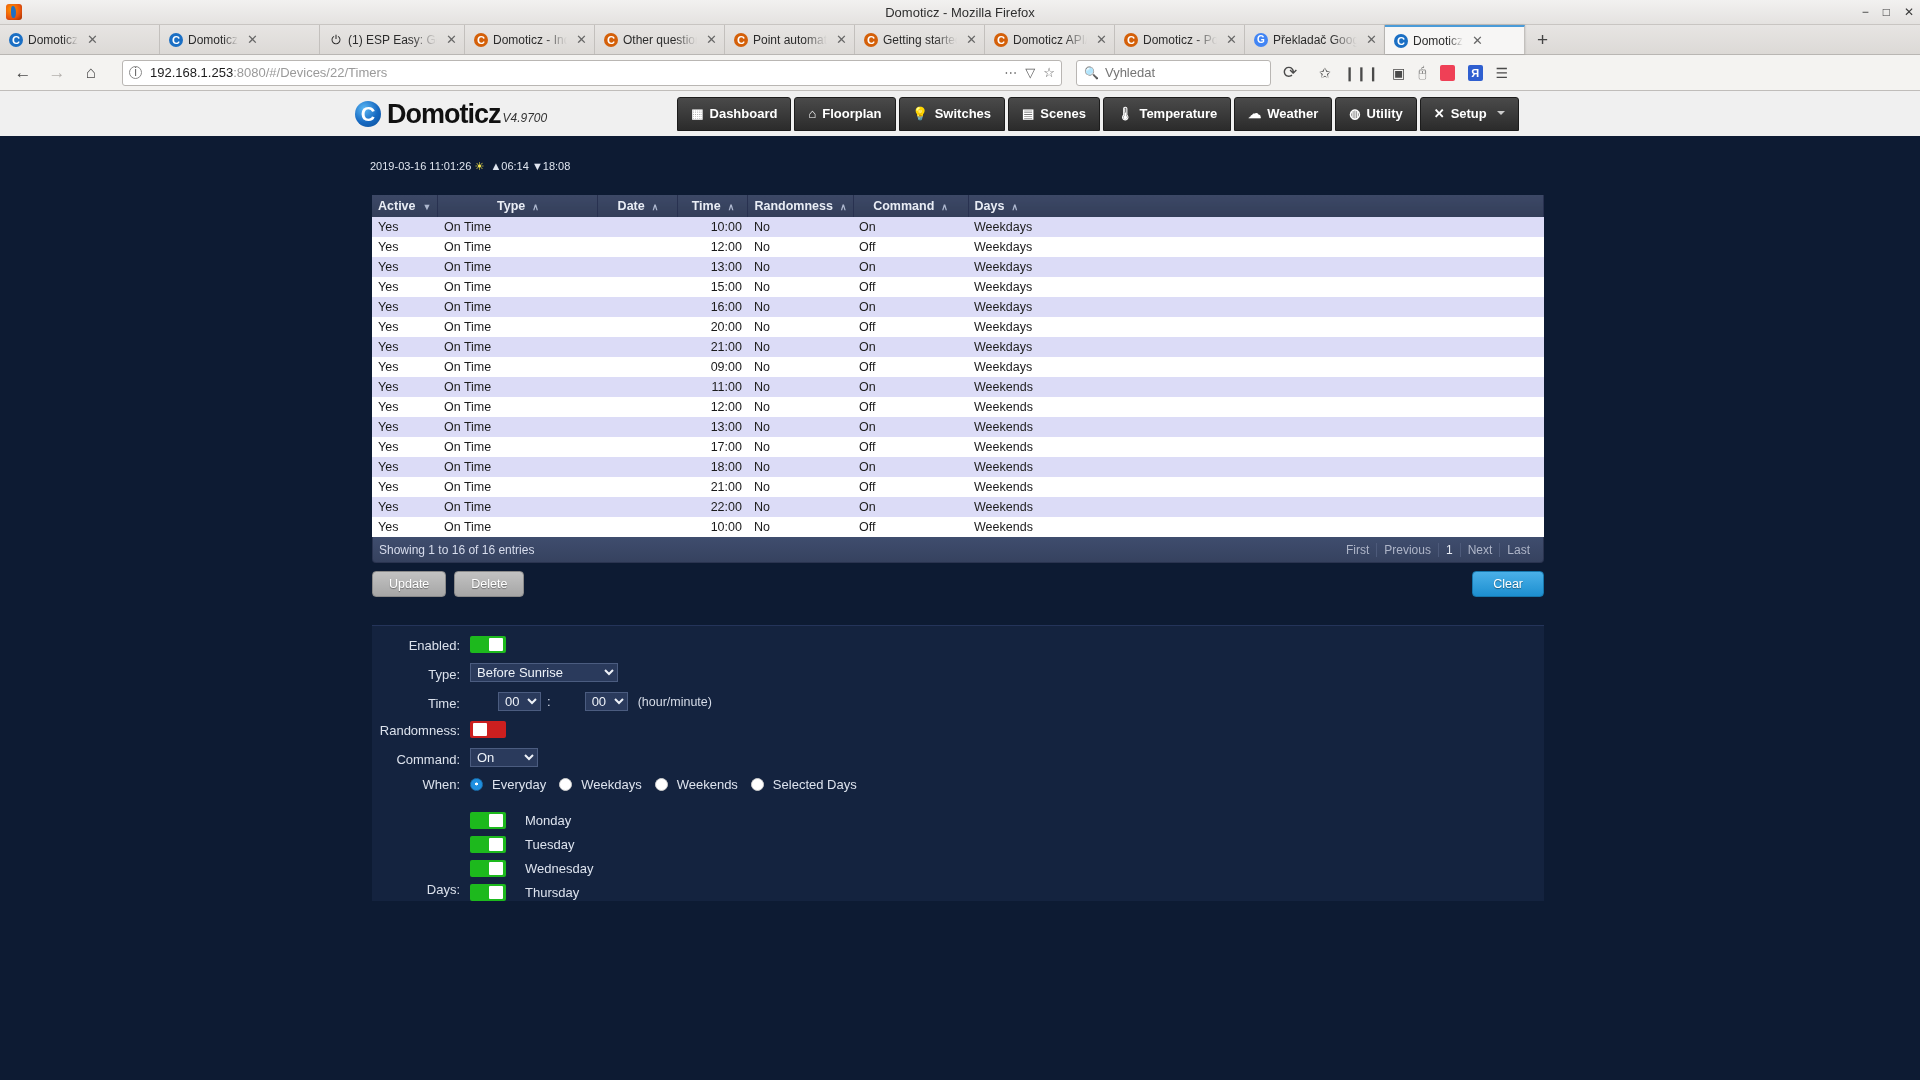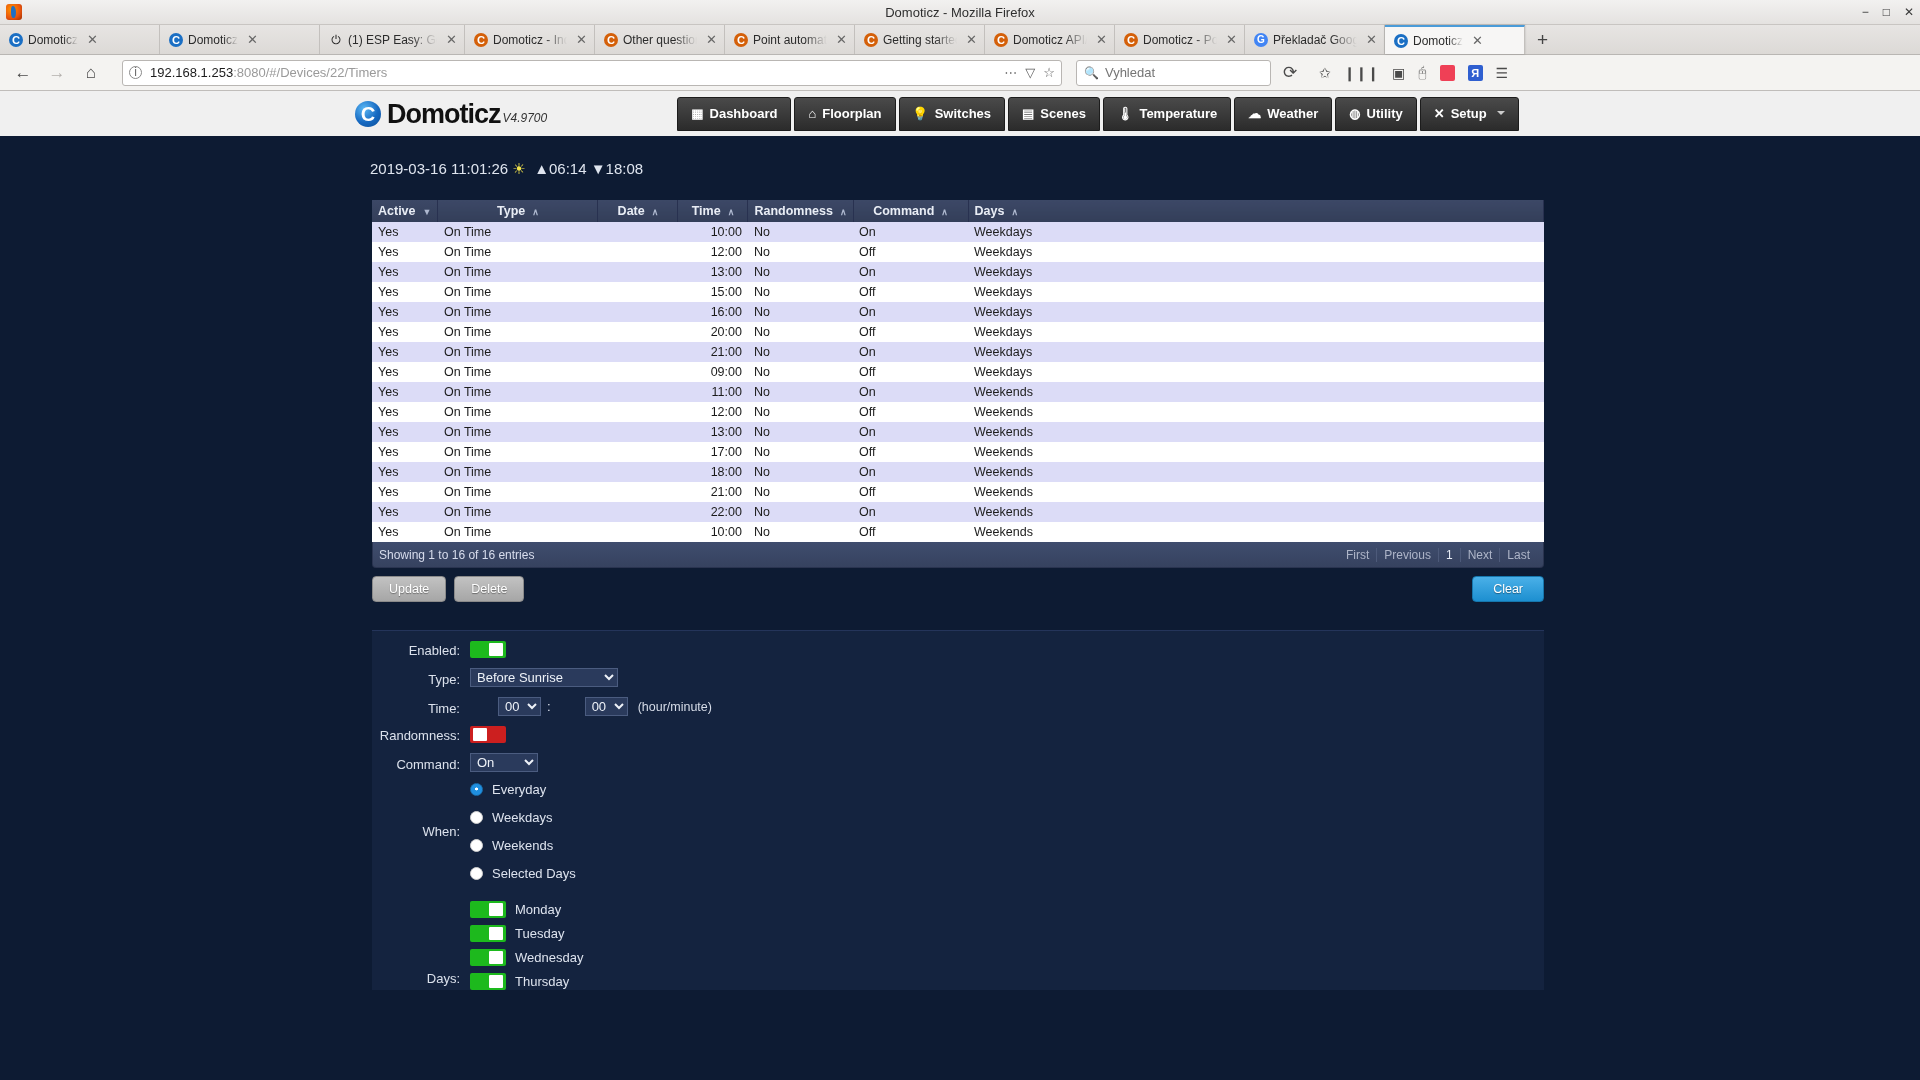--- a/index.html
+++ b/index.html
@@ -133,21 +133,21 @@
     border: 1px solid #1c1c1c; border-radius: 3px 3px 0 0;
     color: #fff; font-size: 13px; font-weight: bold;
     padding: 8px 13px 9px; display: flex; align-items: center; gap: 6px;
     cursor: pointer; white-space: nowrap;
   }
   .dz-nav .nitem .gi { font-size: 13px; line-height: 1; }
   .dz-nav .caret { border-left: 4px solid transparent; border-right: 4px solid transparent;
                    border-top: 4px solid #ccc; margin-left: 4px; }
 
   .dz-body { padding: 0; }
-  .sundate { color: #dfe5ef; font-size: 15px; padding: 24px 0 0 370px; }
+  .sundate { color: #dfe5ef; font-size: 11px; padding: 24px 0 0 370px; }
   .sundate .sun { color: #f2e34c; }
 
   .panel { margin: 22px 0 0 372px; width: 1172px; }
 
   .dt-top {
     background: linear-gradient(#3f4d6e, #36425f);
     border: 1px solid #2a3450; border-bottom: none;
     border-radius: 4px 4px 0 0;
     height: 34px; display: flex; align-items: center; justify-content: space-between;
     padding: 0 8px; color: #e7ebf3; font-size: 13px;
@@ -230,33 +230,33 @@
     height: 19px; padding: 0 2px;
   }
   select.type-sel { width: 148px; }
   select.num-sel  { width: 43px; margin-left: 28px; }
   select.cmd-sel  { width: 68px; }
   .hint { color: #d6dce8; font-size: 12.5px; margin-left: 4px; }
   .colon { color: #dbe1ec; font-size: 13px; }
 
   .whenrow { display: flex; align-items: center; }
   .whenlabelcol { width: 98px; text-align: right; color: #dbe1ec; font-size: 13px; padding-right: 10px; }
-  .radios { display: flex; flex-direction: column; gap: 13px; }
+  .radios { display: flex; flex-direction: row; gap: 13px; }
   .radioline { display: flex; align-items: center; gap: 9px; }
   .radio {
     width: 13px; height: 13px; border-radius: 50%; background: #fff;
     border: 1px solid #cfcfcf; position: relative; cursor: pointer; flex: 0 0 auto;
   }
   .radio.sel { background: radial-gradient(circle at 50% 45%, #fff 0 14%, #1f8fe0 22% 100%); border-color: #1a6fae; }
   .radiolabel { color: #dde3ee; font-size: 13px; }
 
   .daysrow { display: flex; align-items: flex-end; margin-top: 20px; }
   .dayslabelcol { width: 98px; text-align: right; color: #dbe1ec; font-size: 13px; padding-right: 10px; padding-bottom: 4px; }
   .dayslist { display: flex; flex-direction: column; gap: 7px; }
-  .dayline { display: flex; align-items: center; gap: 9px; }
+  .dayline { display: flex; align-items: center; gap: 19px; }
   .daylabel { color: #dde3ee; font-size: 13px; }
 </style>
 </head>
 <body>
 
 <div class="titlebar">
   <div class="ff-logo"></div>
   <div class="wtitle">Domoticz - Mozilla Firefox</div>
   <div class="wincontrols">
     <span>−</span>

